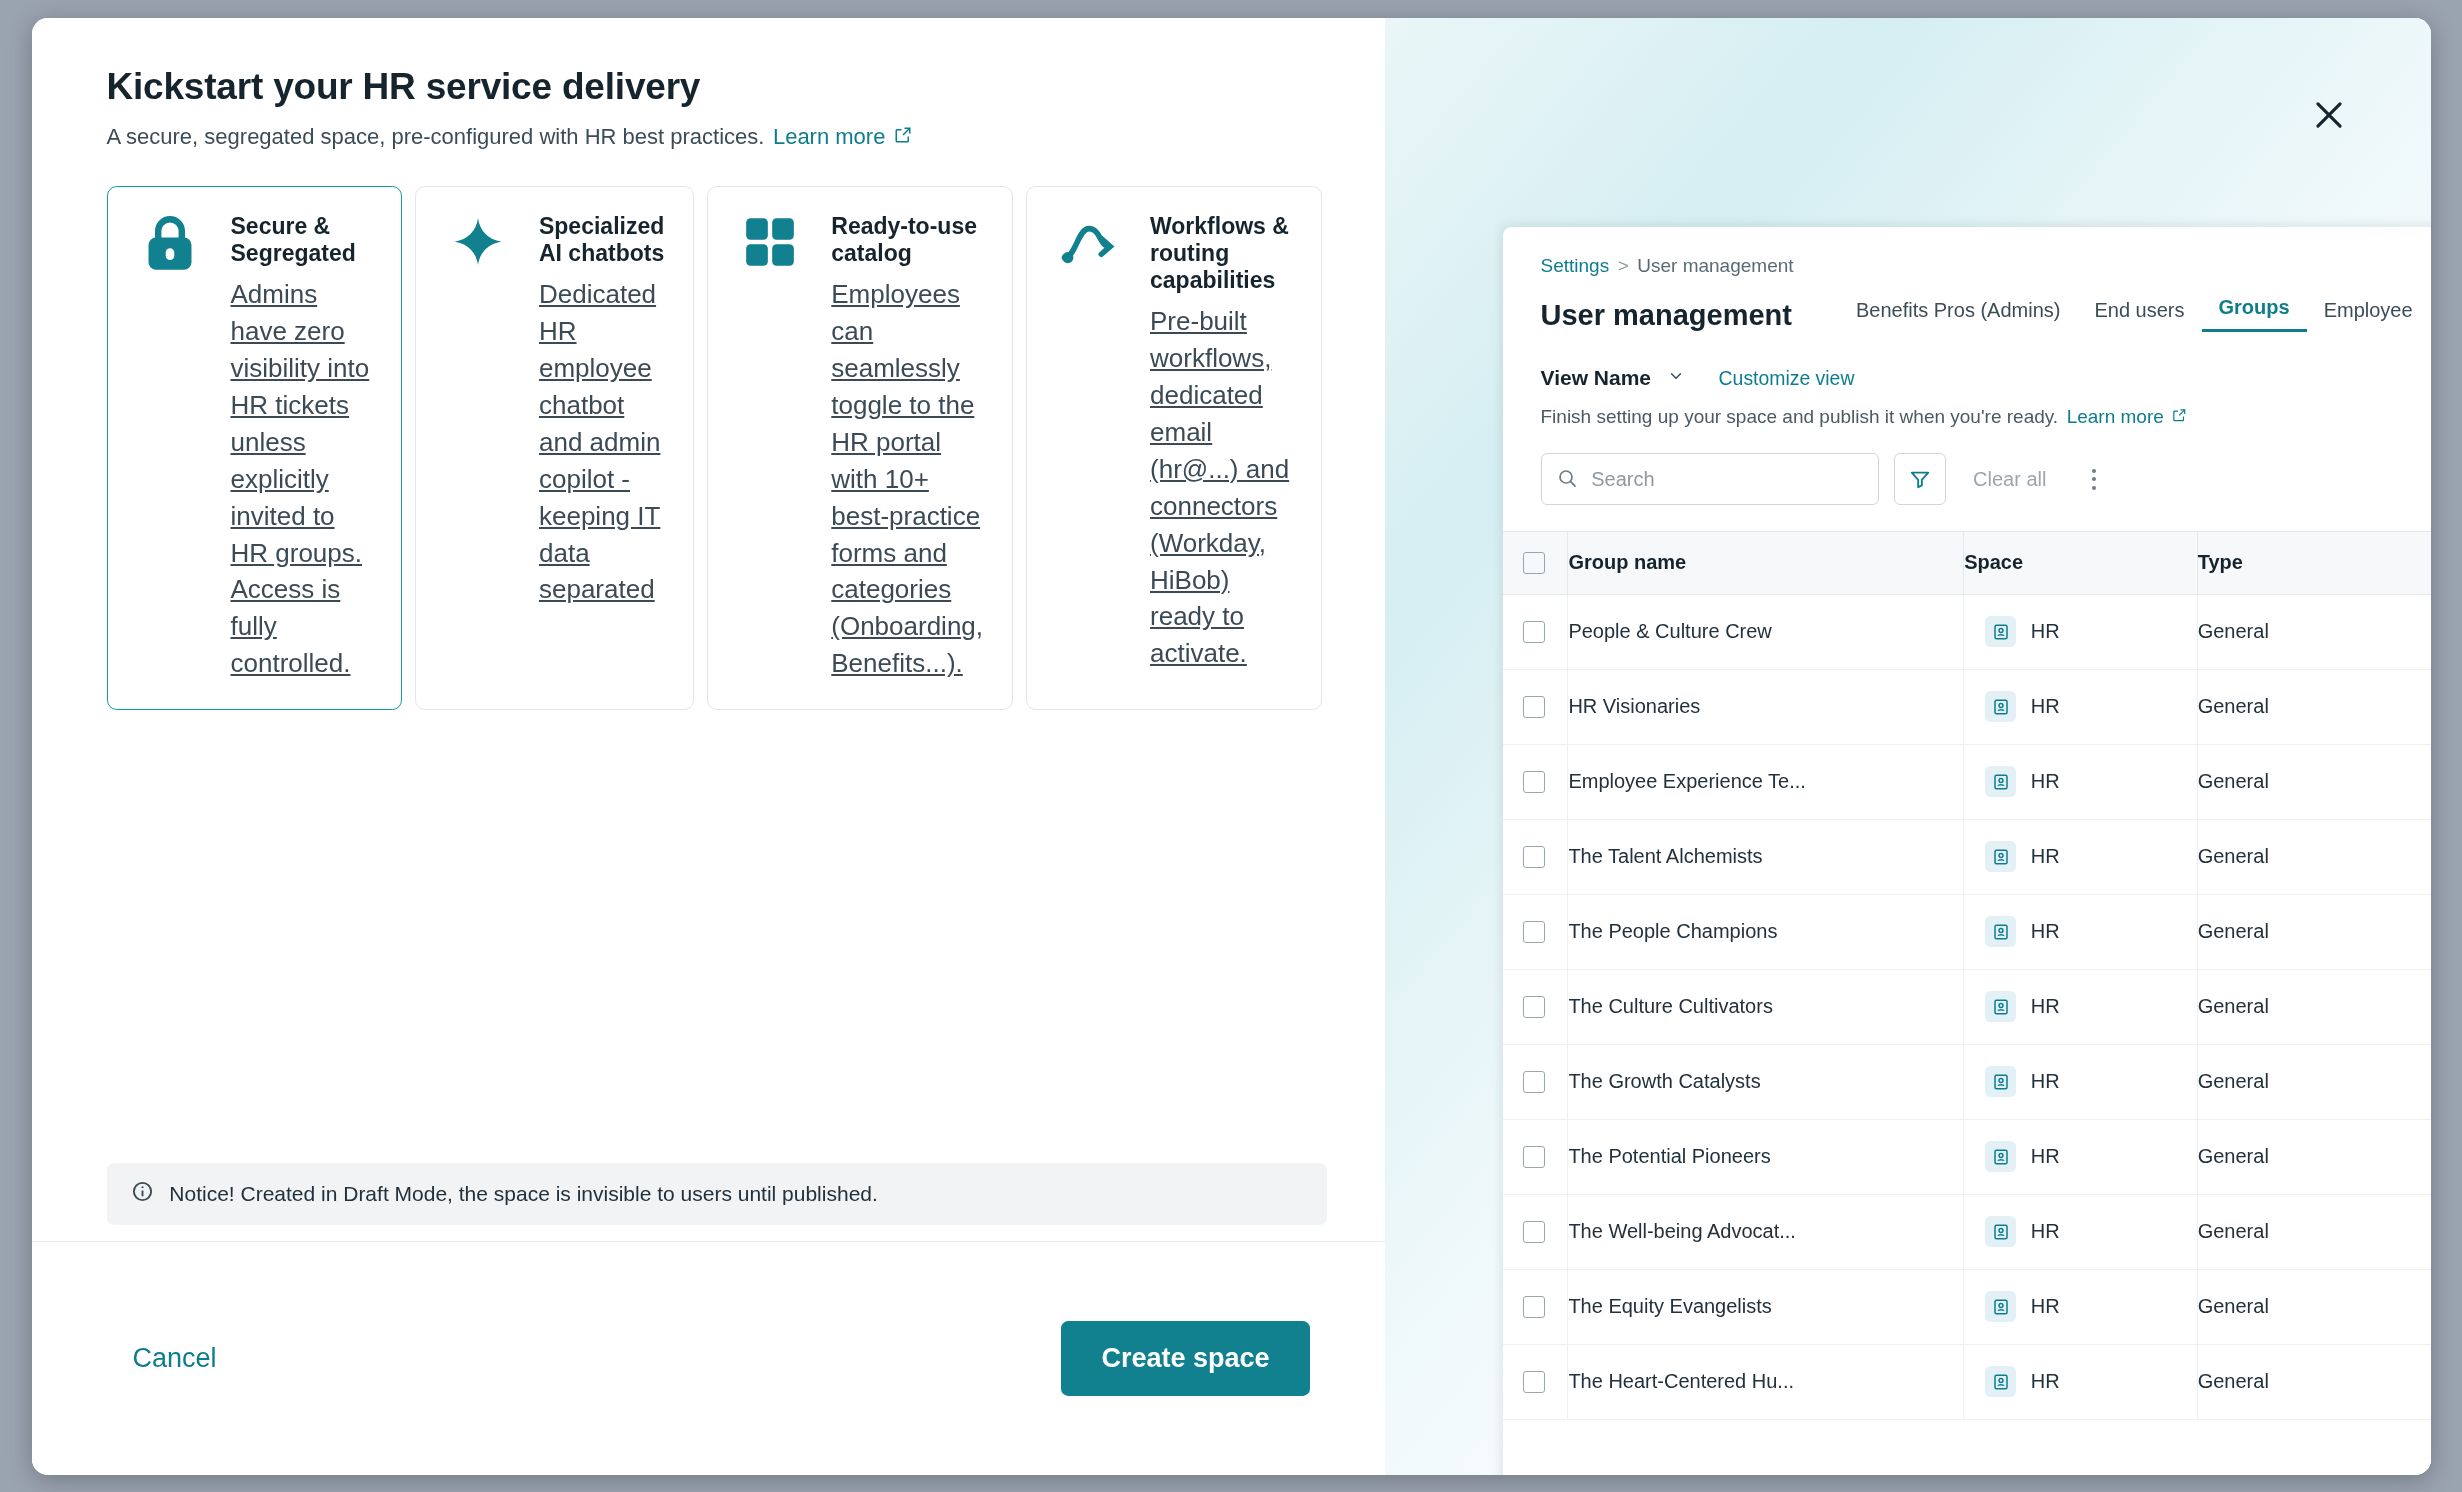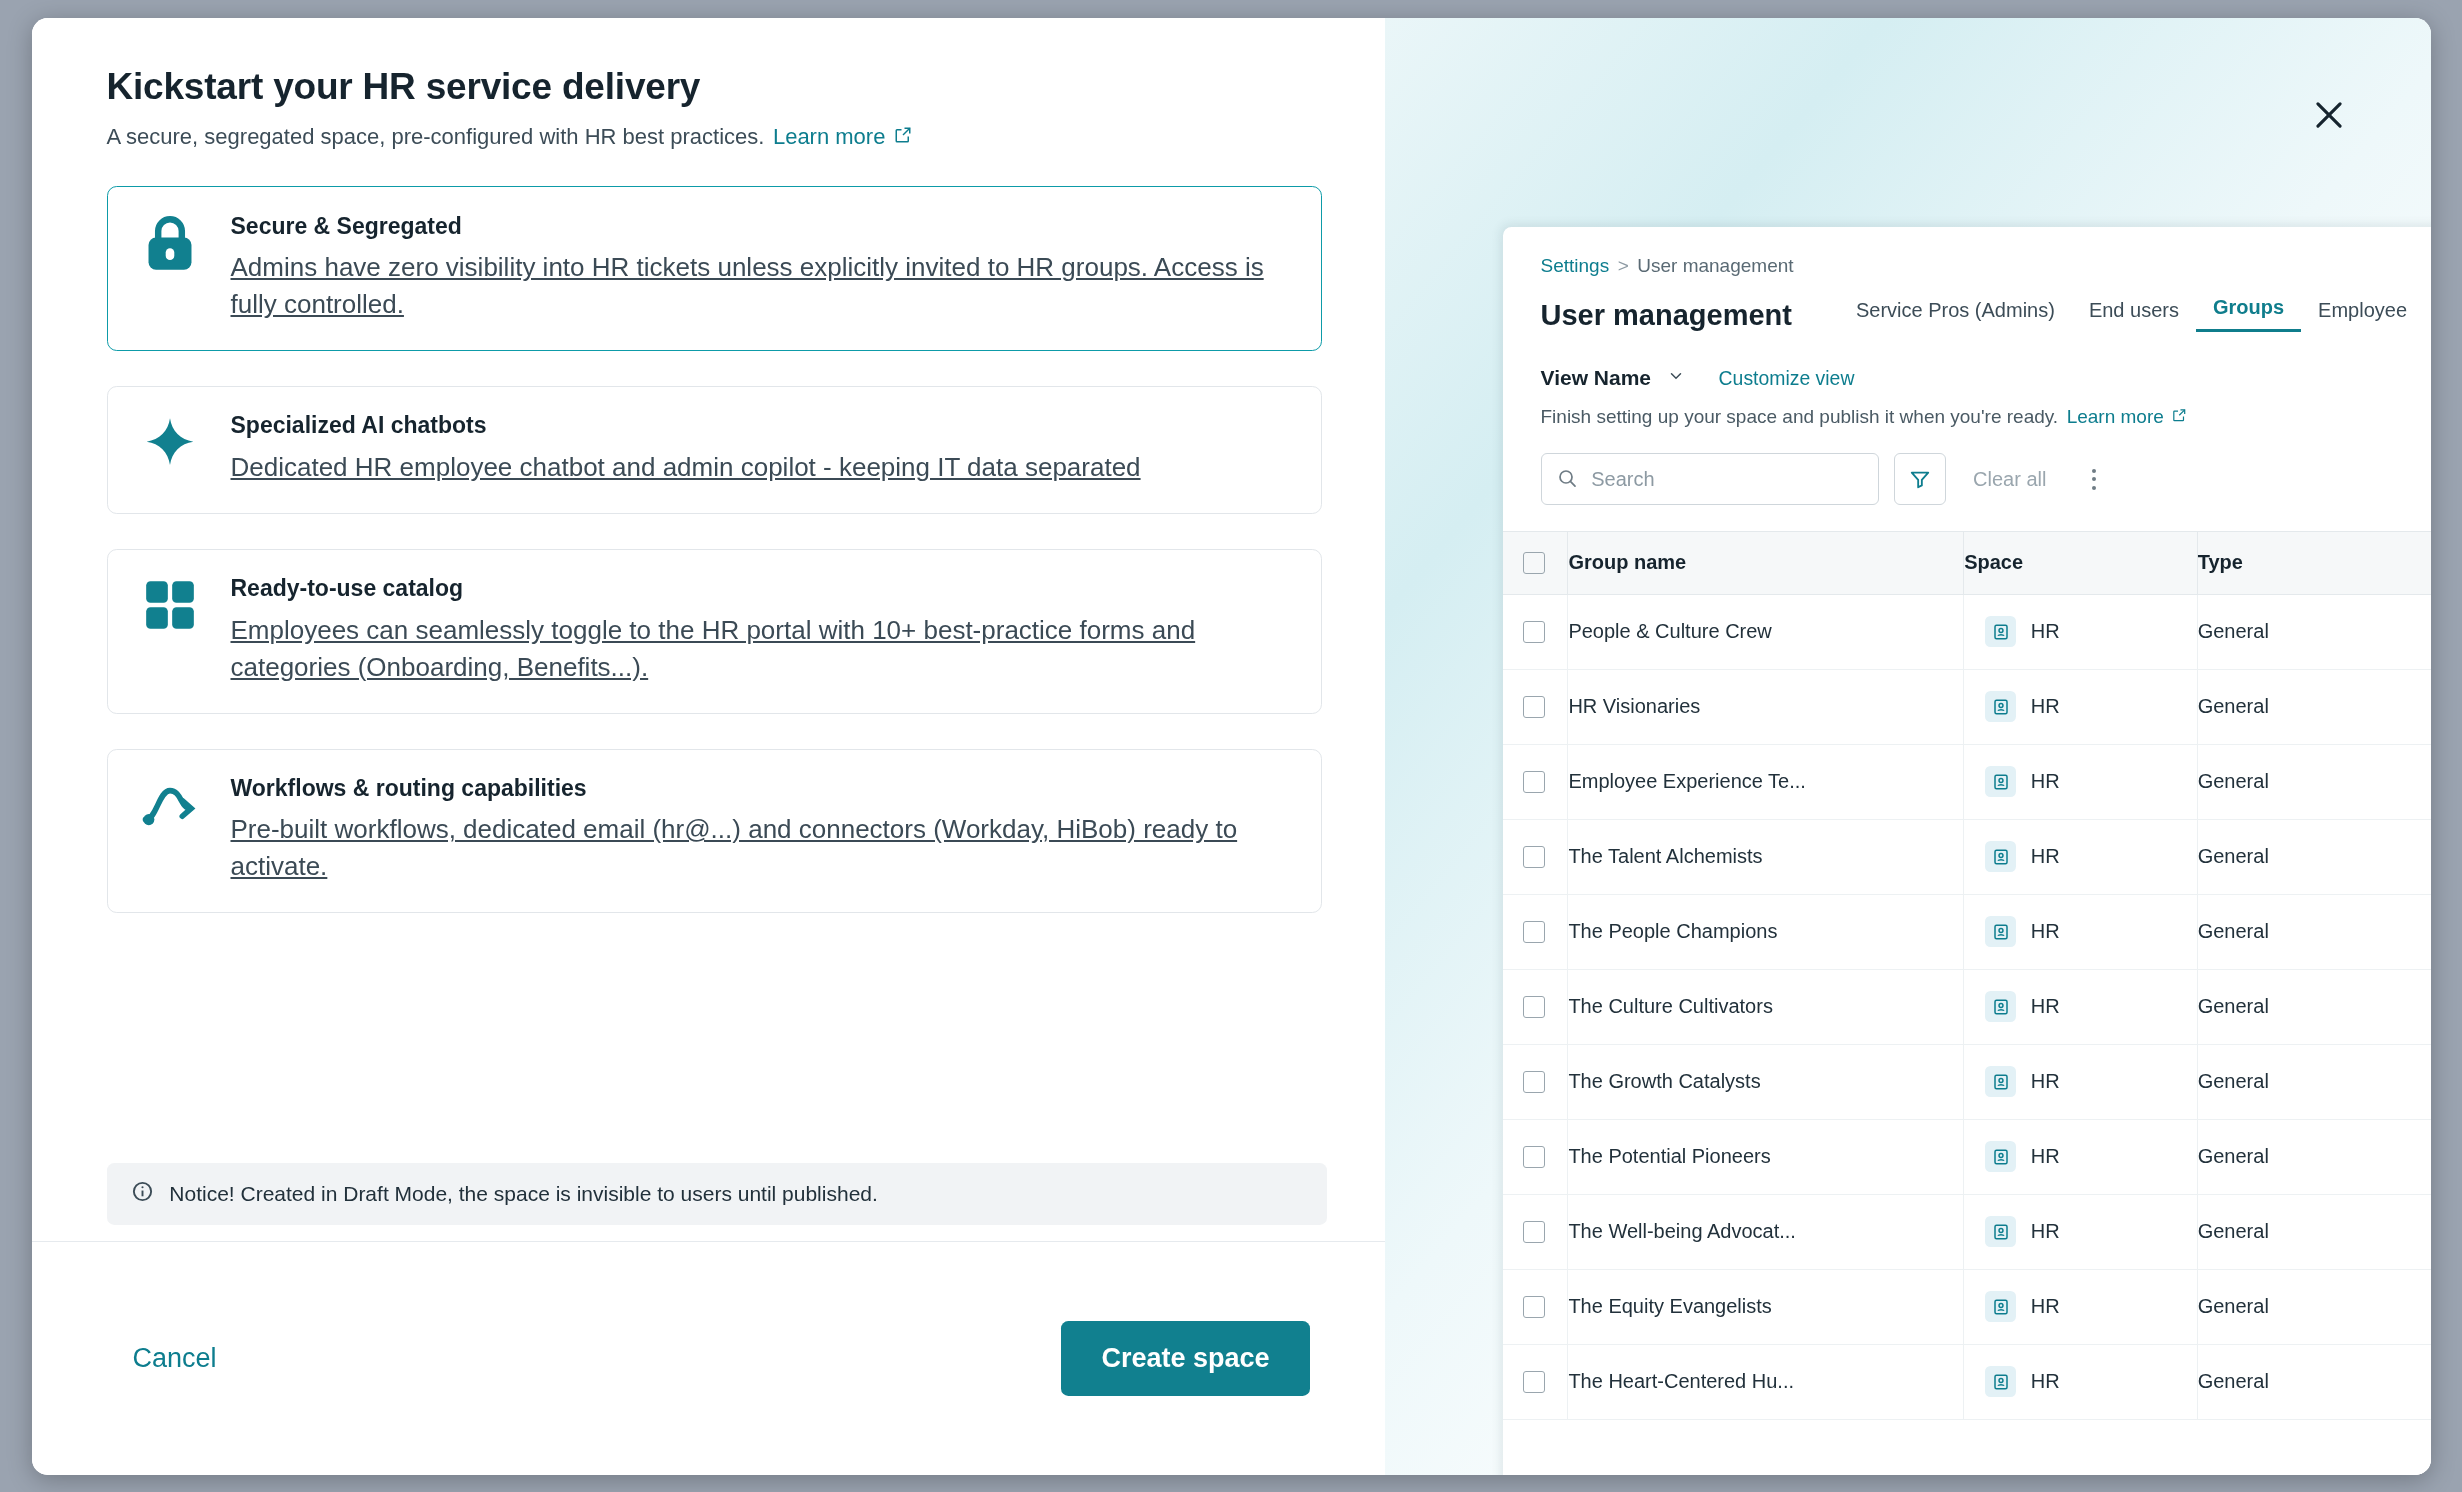--- a/index.html
+++ b/index.html
@@ -63,21 +63,21 @@
     flex-wrap: wrap;
   }
   .subtitle .lead { margin-right: 8.5px; }
   .link {
     color: #0d7d8e;
     text-decoration: none;
     font-weight: normal;
   }
   .ext-icon { display: inline-block; margin-left: 8.5px; vertical-align: -1.2px; }
 
-  .cards { margin-top: 36px; display: flex; flex-direction: column; gap: 35px; justify-content: flex-end; }
+  .cards { margin-top: 36px; display: flex; flex-direction: row; gap: 13px; justify-content: flex-end; }
   .card {
     border: 1.2px solid #e2e6ea;
     border-radius: 9.7px;
     padding: 24px 29px 27px 28px;
     display: flex;
     gap: 27px;
     align-items: flex-start;
     background: #fff;
   }
   .card.selected {
@@ -457,21 +457,21 @@
 
         <div class="crumbs">
           <a class="link" href="#">Settings</a>
           <span class="sep">&gt;</span>
           <span>User management</span>
         </div>
 
         <div class="page-head">
           <div class="page-title">User management</div>
           <div class="tabs">
-            <div class="tab">Service Pros (Admins)</div>
+            <div class="tab">Benefits Pros (Admins)</div>
             <div class="tab">End users</div>
             <div class="tab active">Groups</div>
             <div class="tab">Employee</div>
 
           </div>
         </div>
 
         <div class="view-row">
           <span class="view-name">View Name</span>
           <span>

